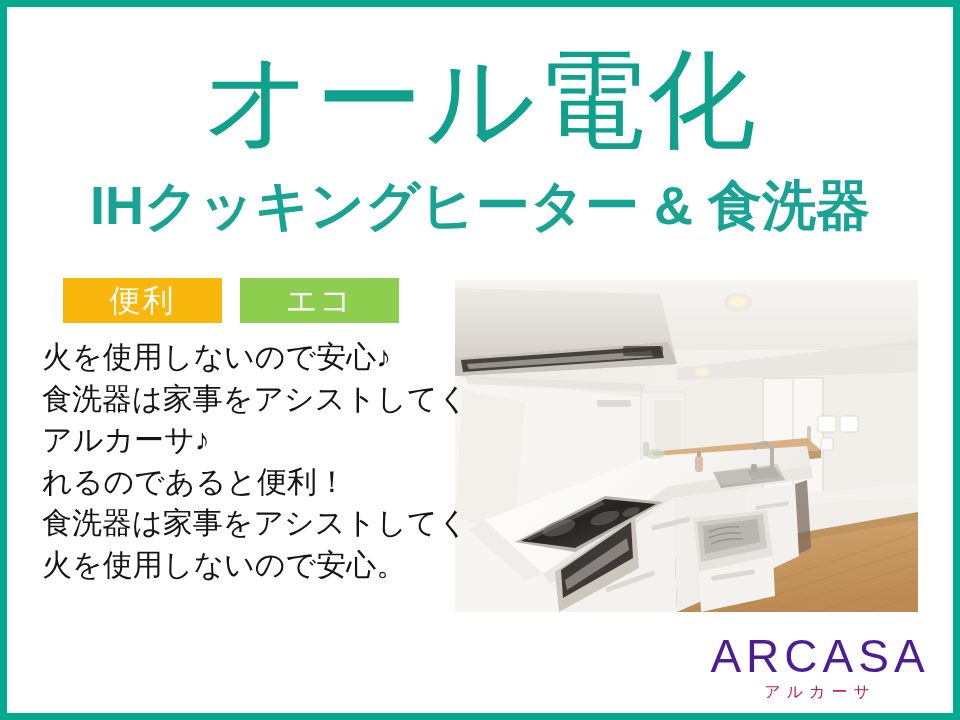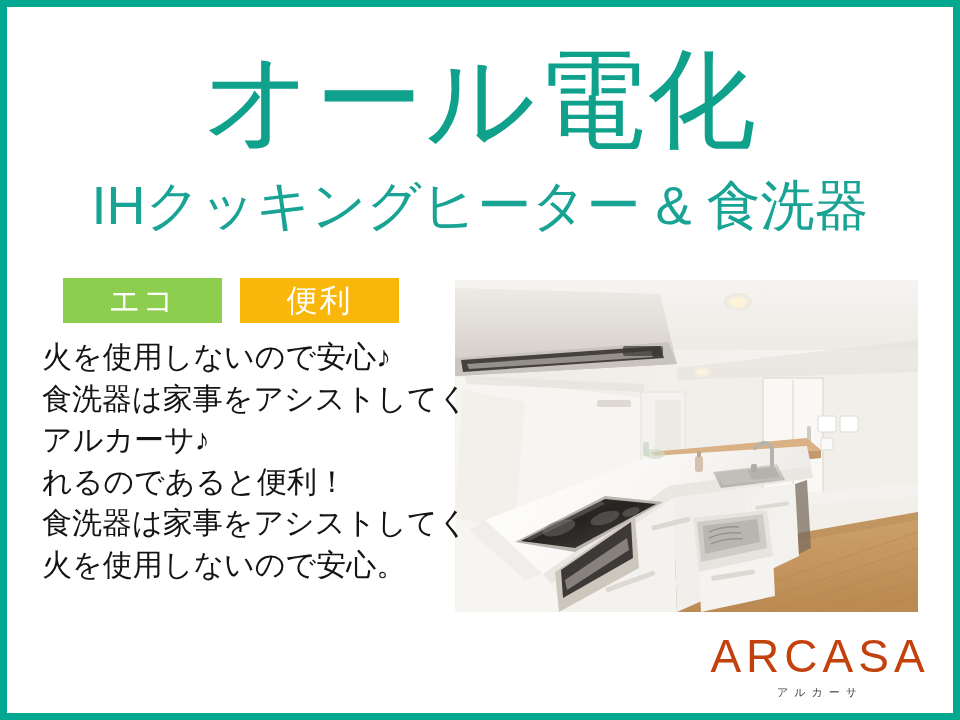--- a/index.html
+++ b/index.html
@@ -50,21 +50,21 @@
   .title-sub {
     position: absolute;
     left: 0;
     top: 176px;
     width: 960px;
     text-align: center;
     color: #18A395;
     font-size: 54px;
     line-height: 1.1;
     letter-spacing: 0px;
-    font-weight: 400;
+    font-weight: 700;
     white-space: nowrap;
   }
 
   
   .badges {
     position: absolute;
     left: 63px;
     top: 278px;
     display: flex;
     gap: 18px;
@@ -115,55 +115,55 @@
   
   .logo {
     position: absolute;
     left: 700px;
     top: 632px;
     width: 240px;
     text-align: center;
     z-index: 20;
   }
   .logo-word {
-    color: #c2410c;
+    color: #4c1d95;
     font-size: 46px;
     line-height: 48px;
     letter-spacing: 5px;
     font-weight: 400;
     white-space: nowrap;
   }
   .logo-kana {
-    color: #404040;
-    font-size: 11px;
+    color: #be185d;
+    font-size: 16px;
     line-height: 18px;
     letter-spacing: 6px;
     margin-top: 3px;
     white-space: nowrap;
   }
 </style>
 </head>
 <body>
 
 <div class="slide">
 
   <div class="frame-edge frame-top"></div>
   <div class="frame-edge frame-bottom"></div>
   <div class="frame-edge frame-left"></div>
   <div class="frame-edge frame-right"></div>
 
   <div class="title-main">オール電化</div>
   <div class="title-sub">IHクッキングヒーター &amp; 食洗器</div>
 
   <div class="badges">
+    <div class="badge badge-convenient">
+      <span>便利</span>
+    </div>
     <div class="badge badge-eco">
       <span>エコ</span>
-    </div>
-    <div class="badge badge-convenient">
-      <span>便利</span>
     </div>
   </div>
 
   <div class="body-copy">
     <div class="body-line">火を使用しないので安心♪</div>
     <div class="body-line">食洗器は家事をアシストしてく</div>
     <div class="body-line">アルカーサ♪</div>
     <div class="body-line">れるのであると便利！</div>
     <div class="body-line">食洗器は家事をアシストしてく</div>
     <div class="body-line">火を使用しないので安心。</div>

